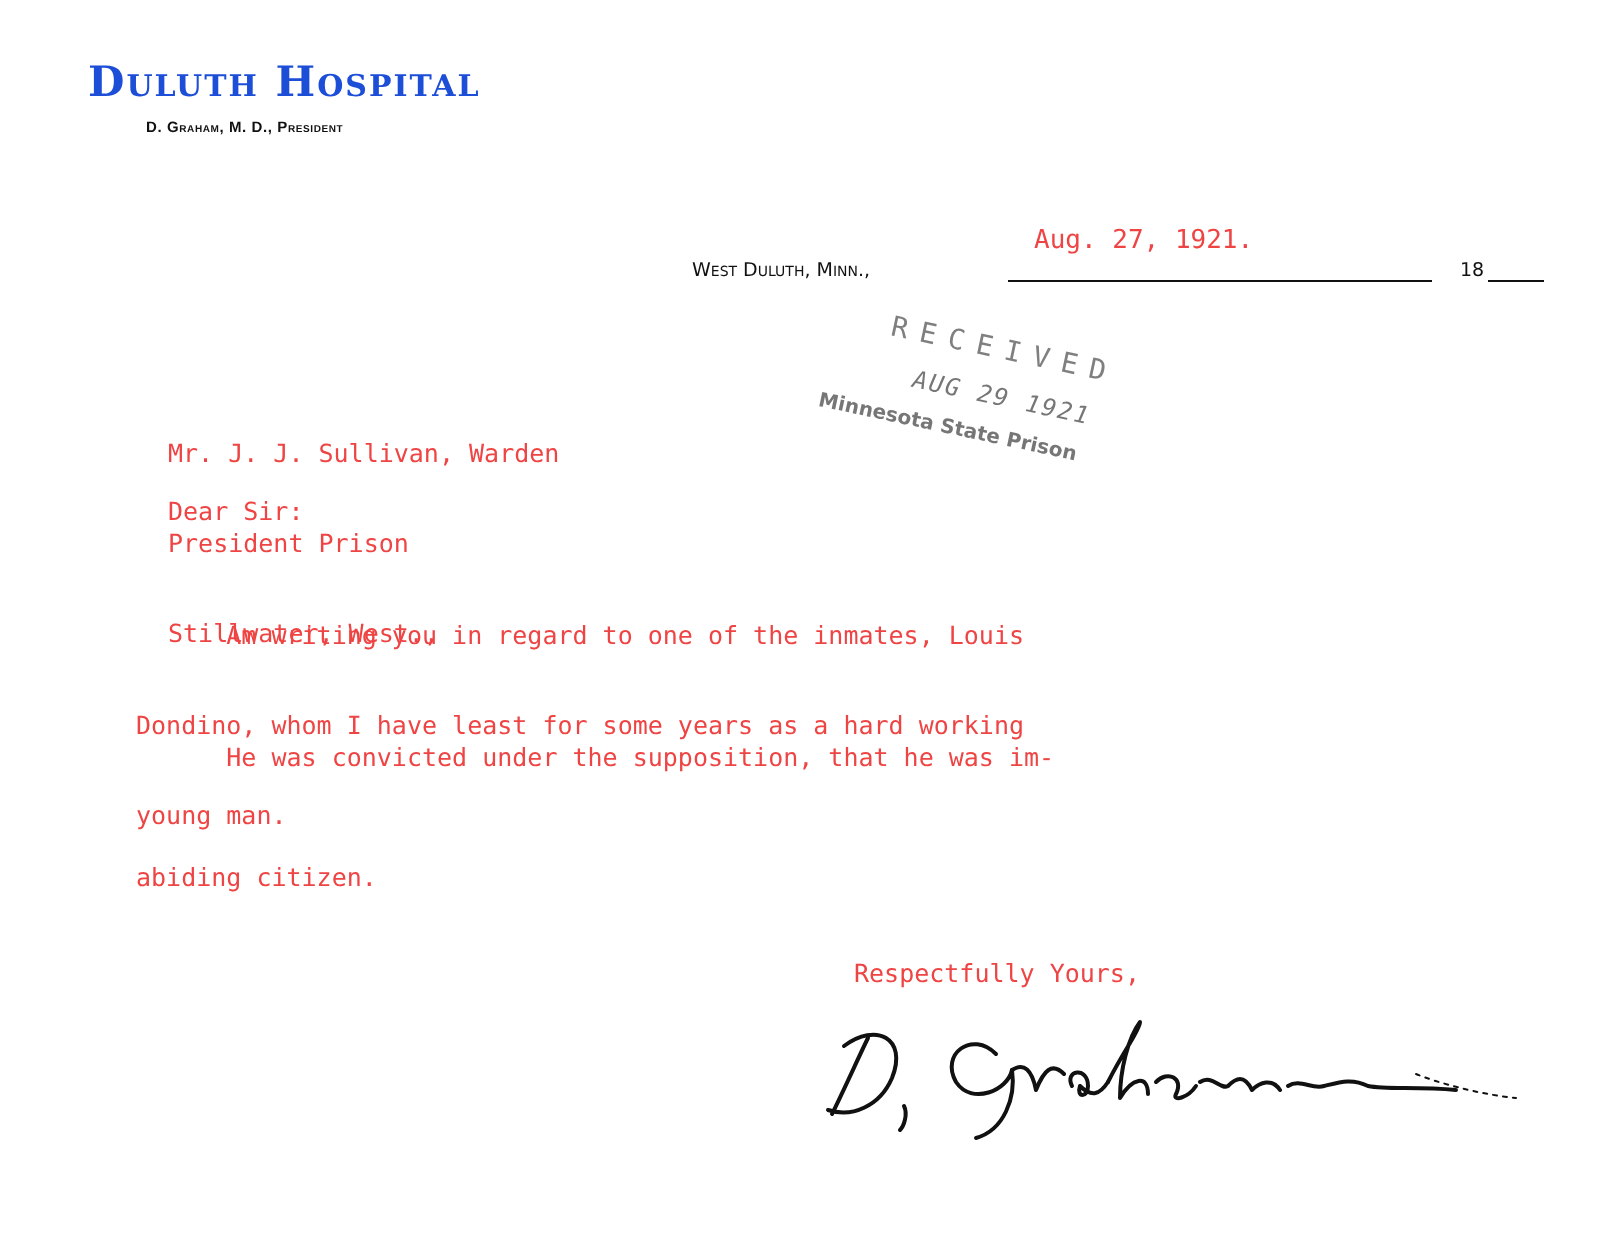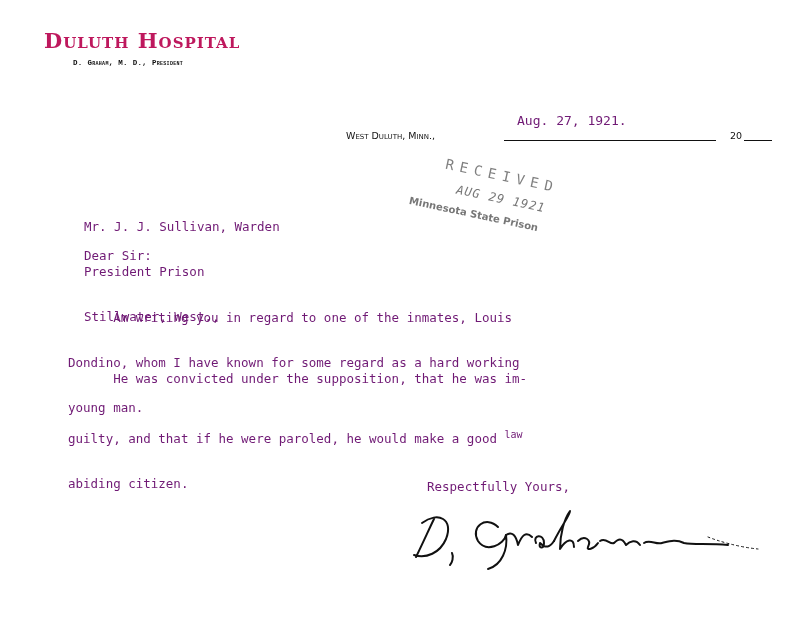--- a/index.html
+++ b/index.html
@@ -16,27 +16,27 @@
     }
     .letterhead-title {
       position: absolute;
       left: 44px;
       top: 28px;
       font-family: "DejaVu Serif", serif;
       font-weight: bold;
       font-size: 21px;
       font-variant: small-caps;
       letter-spacing: 1px;
-      color: #be185d;
+      color: #1d4ed8;
     }
     .letterhead-sub {
       position: absolute;
       left: 73px;
       top: 59px;
-      font-family: Liberation Mono, monospace;
+      font-family: Liberation Sans, sans-serif;
       font-weight: bold;
       font-size: 7.5px;
       font-variant: small-caps;
       letter-spacing: 0.3px;
       color: #111;
       text-align: center;
     }
     .dateline {
       position: absolute;
       left: 346px;
@@ -70,21 +70,21 @@
       position: absolute;
       left: 398px;
       top: 12px;
       width: 28px;
       border-bottom: 1px solid #111;
     }
     .typed {
       font-family: "DejaVu Sans Mono", "Liberation Mono", monospace;
       font-size: 12.5px;
       line-height: 15px;
-      color: #701a75;
+      color: #ef4444;
       white-space: pre;
     }
     .date-typed {
       position: absolute;
       left: 517px;
       top: 113px;
       font-size: 13px;
     }
     .address {
       position: absolute;
@@ -165,50 +165,49 @@
 <body>
 
 <div class="letterhead-title">Duluth Hospital</div>
 <div class="letterhead-sub">D. Graham, M. D., President</div>
 
 <div class="typed date-typed">Aug. 27, 1921.</div>
 
 <div class="dateline">
   <span class="place">West Duluth, Minn.,</span>
   <span class="rule"></span>
-  <span class="year">20</span>
+  <span class="year">18</span>
   <span class="year-rule"></span>
 </div>
 
 <div class="stamp">
   <div class="s1">RECEIVED</div>
   <div class="s2">AUG 29 1921</div>
   <div class="s3">Minnesota State Prison</div>
 </div>
 
 <div class="typed address">
   <div>Mr. J. J. Sullivan, Warden</div>
   <div>President Prison</div>
   <div>Stillwater, West.,</div>
 </div>
 
 <div class="typed salutation">Dear Sir:</div>
 
 <div class="typed para p1">
   <div>      Am writing you in regard to one of the inmates, Louis</div>
-  <div>Dondino, whom I have known for some regard as a hard working</div>
+  <div>Dondino, whom I have least for some years as a hard working</div>
   <div>young man.</div>
 </div>
 
 <div class="typed para p2">
   <div>      He was convicted under the supposition, that he was im-</div>
 </div>
 
 <div class="typed para p3">
-  <div><span>guilty, and that if he were paroled, he would make a good </span><span class="law-sup">law</span></div>
   <div>abiding citizen.</div>
 </div>
 
 <div class="typed closing">Respectfully Yours,</div>
 
 <div class="signature">
   <svg width="380" height="70" viewBox="0 0 380 70">
     <g fill="none" stroke="#111" stroke-width="2" stroke-linecap="round" stroke-linejoin="round">
 
       <path d="M8 52 C 14 40, 22 22, 26 14"></path>

